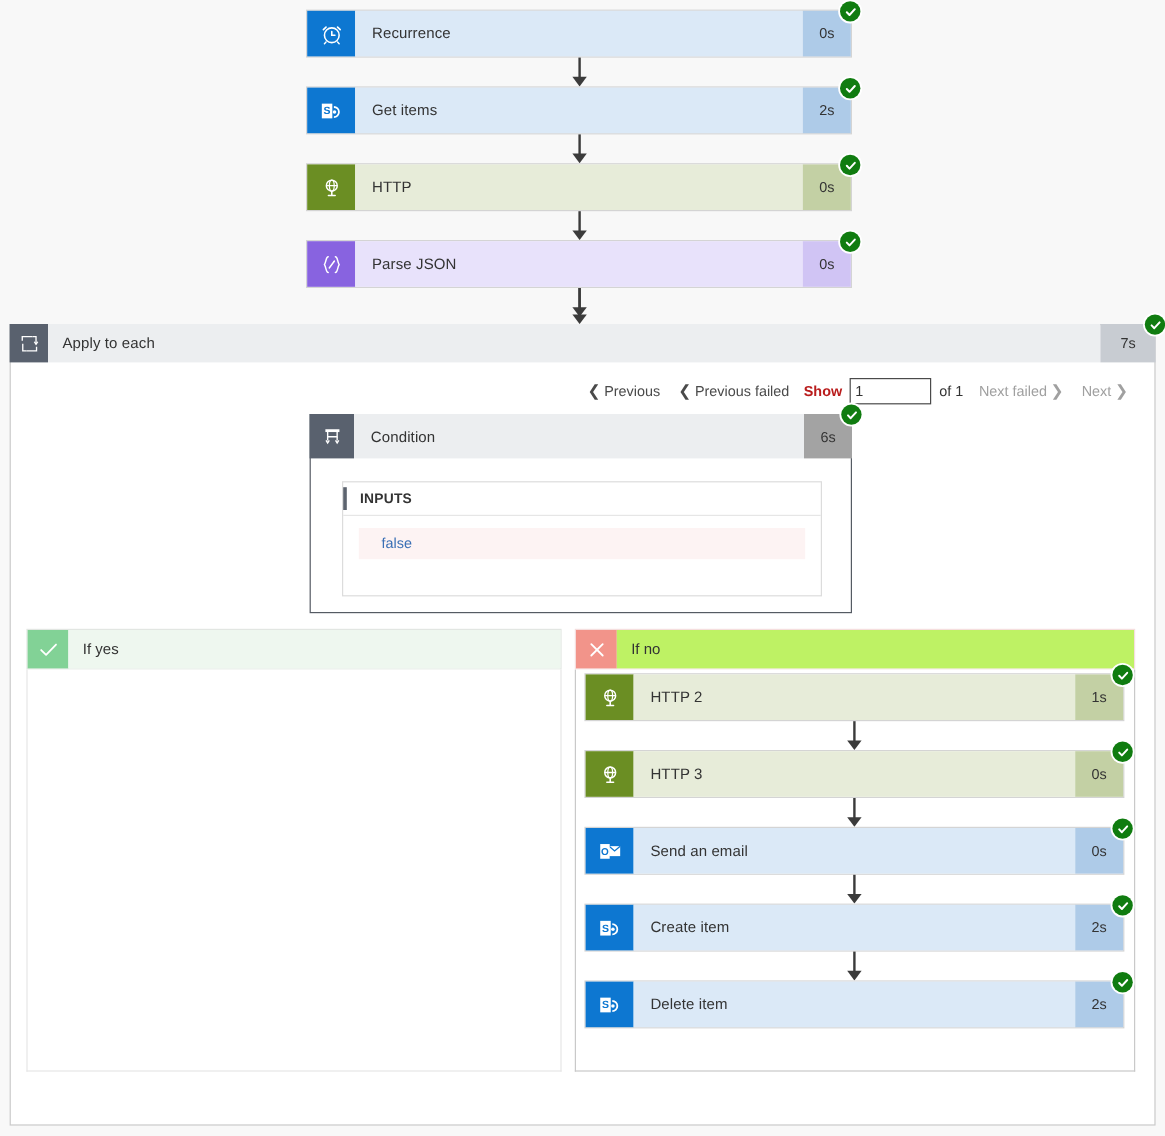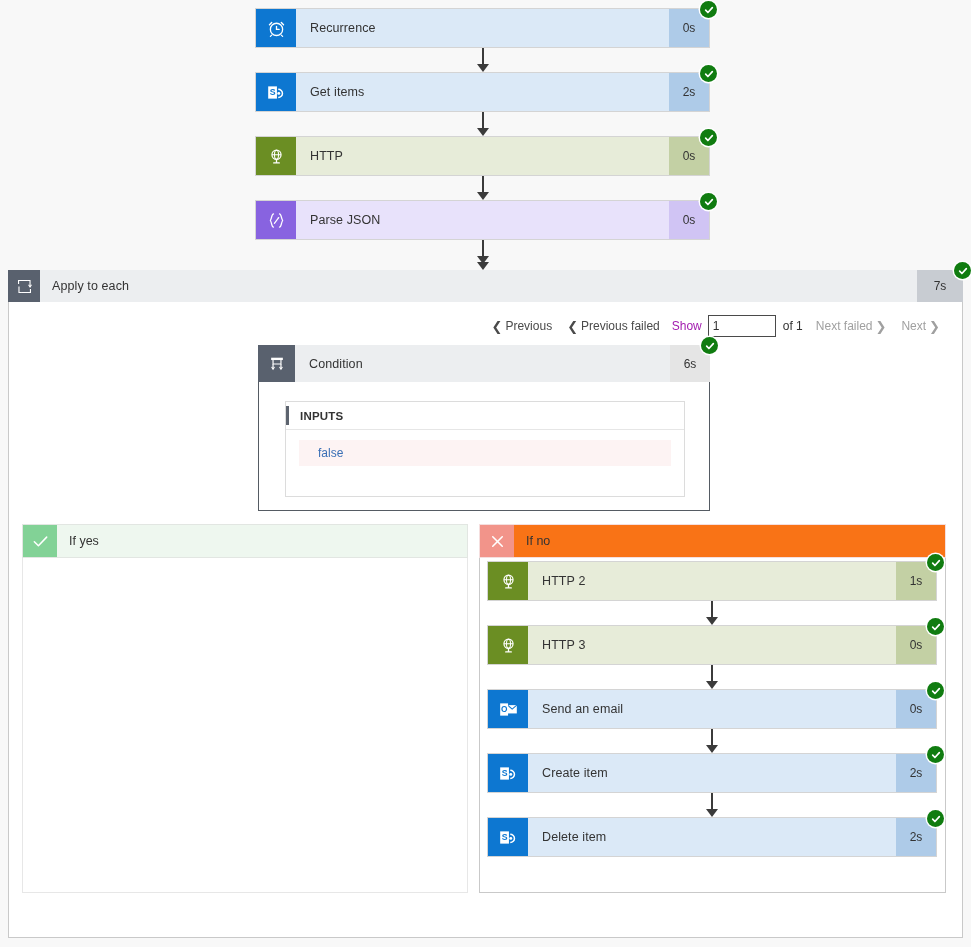--- a/index.html
+++ b/index.html
@@ -137,21 +137,21 @@
   }
   #pagination .pg {
     display: flex;
     align-items: center;
     color: #a0a0a0;
     padding: 0 6px;
     white-space: nowrap;
   }
   #pagination .pg.enabled { color:#4a4a4a; }
   #pagination .chev { font-size: 13px; margin: 0 3px; }
-  #pagination .show-label { color:#a21caf; padding: 0 6px 0 6px; }
+  #pagination .show-label { color:#b91c1c; padding: 0 6px 0 6px; font-weight: bold; }
   #pagination .of-label   { color:#333333; padding: 0 7px; }
   #pagination input.page-input {
     width: 68px;
     height: 22px;
     box-sizing: border-box;
     border: 1px solid #4a4a4a;
     background: #ffffff;
     font-family: "Liberation Sans", sans-serif;
     font-size: 12px;
     color: #333333;
@@ -173,21 +173,21 @@
   #condition-card {
     position: absolute;
     left: 258px;
     top: 345px;
     width: 452px;
     height: 37px;
     border: none;
   }
   #condition-card .icon-box { width:37px; min-width:37px; background:#59616e; }
   #condition-card .title    { background:#eceef0; }
-  #condition-card .duration { width:40px; min-width:40px; background:#e5e5e5; }
+  #condition-card .duration { width:40px; min-width:40px; background:#a3a3a3; }
   #condition-card.card { height:37px; }
 
   #inputs-panel {
     position: absolute;
     left: 285px;
     top: 401px;
     width: 400px;
     height: 96px;
     box-sizing: border-box;
     border: 1px solid #dcdcdc;
@@ -256,21 +256,21 @@
     padding-left: 12px;
     font-size: 12.5px;
     color: #333333;
   }
   #ifyes-header { left: 22px; top: 524px; width: 446px; border:1px solid #e2e6e2; }
   #ifyes-header .mark   { background:#82d296; }
   #ifyes-header .blabel { background:#eef7ef; }
 
   #ifno-header { left: 479px; top: 524px; width: 467px; border:1px solid #f5dede; }
   #ifno-header .mark   { background:#f2948a; }
-  #ifno-header .blabel { background:#f97316; }
+  #ifno-header .blabel { background:#bef264; }
 
   #ifyes-body {
     position: absolute;
     left: 22px; top: 558px;
     width: 446px; height: 335px;
     box-sizing: border-box;
     border: 1px solid #e7e7e7;
     border-top: none;
     background: #ffffff;
   }

